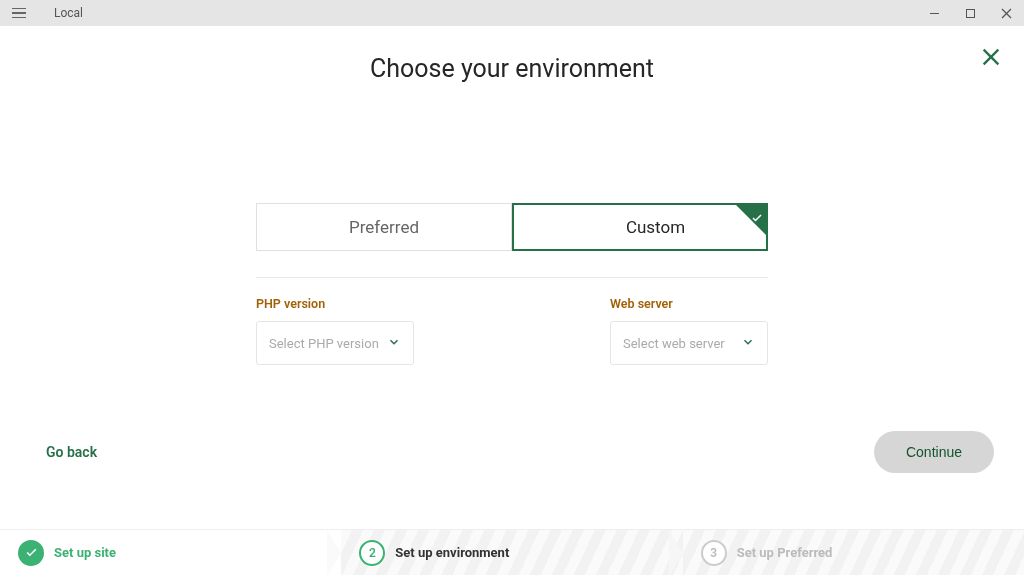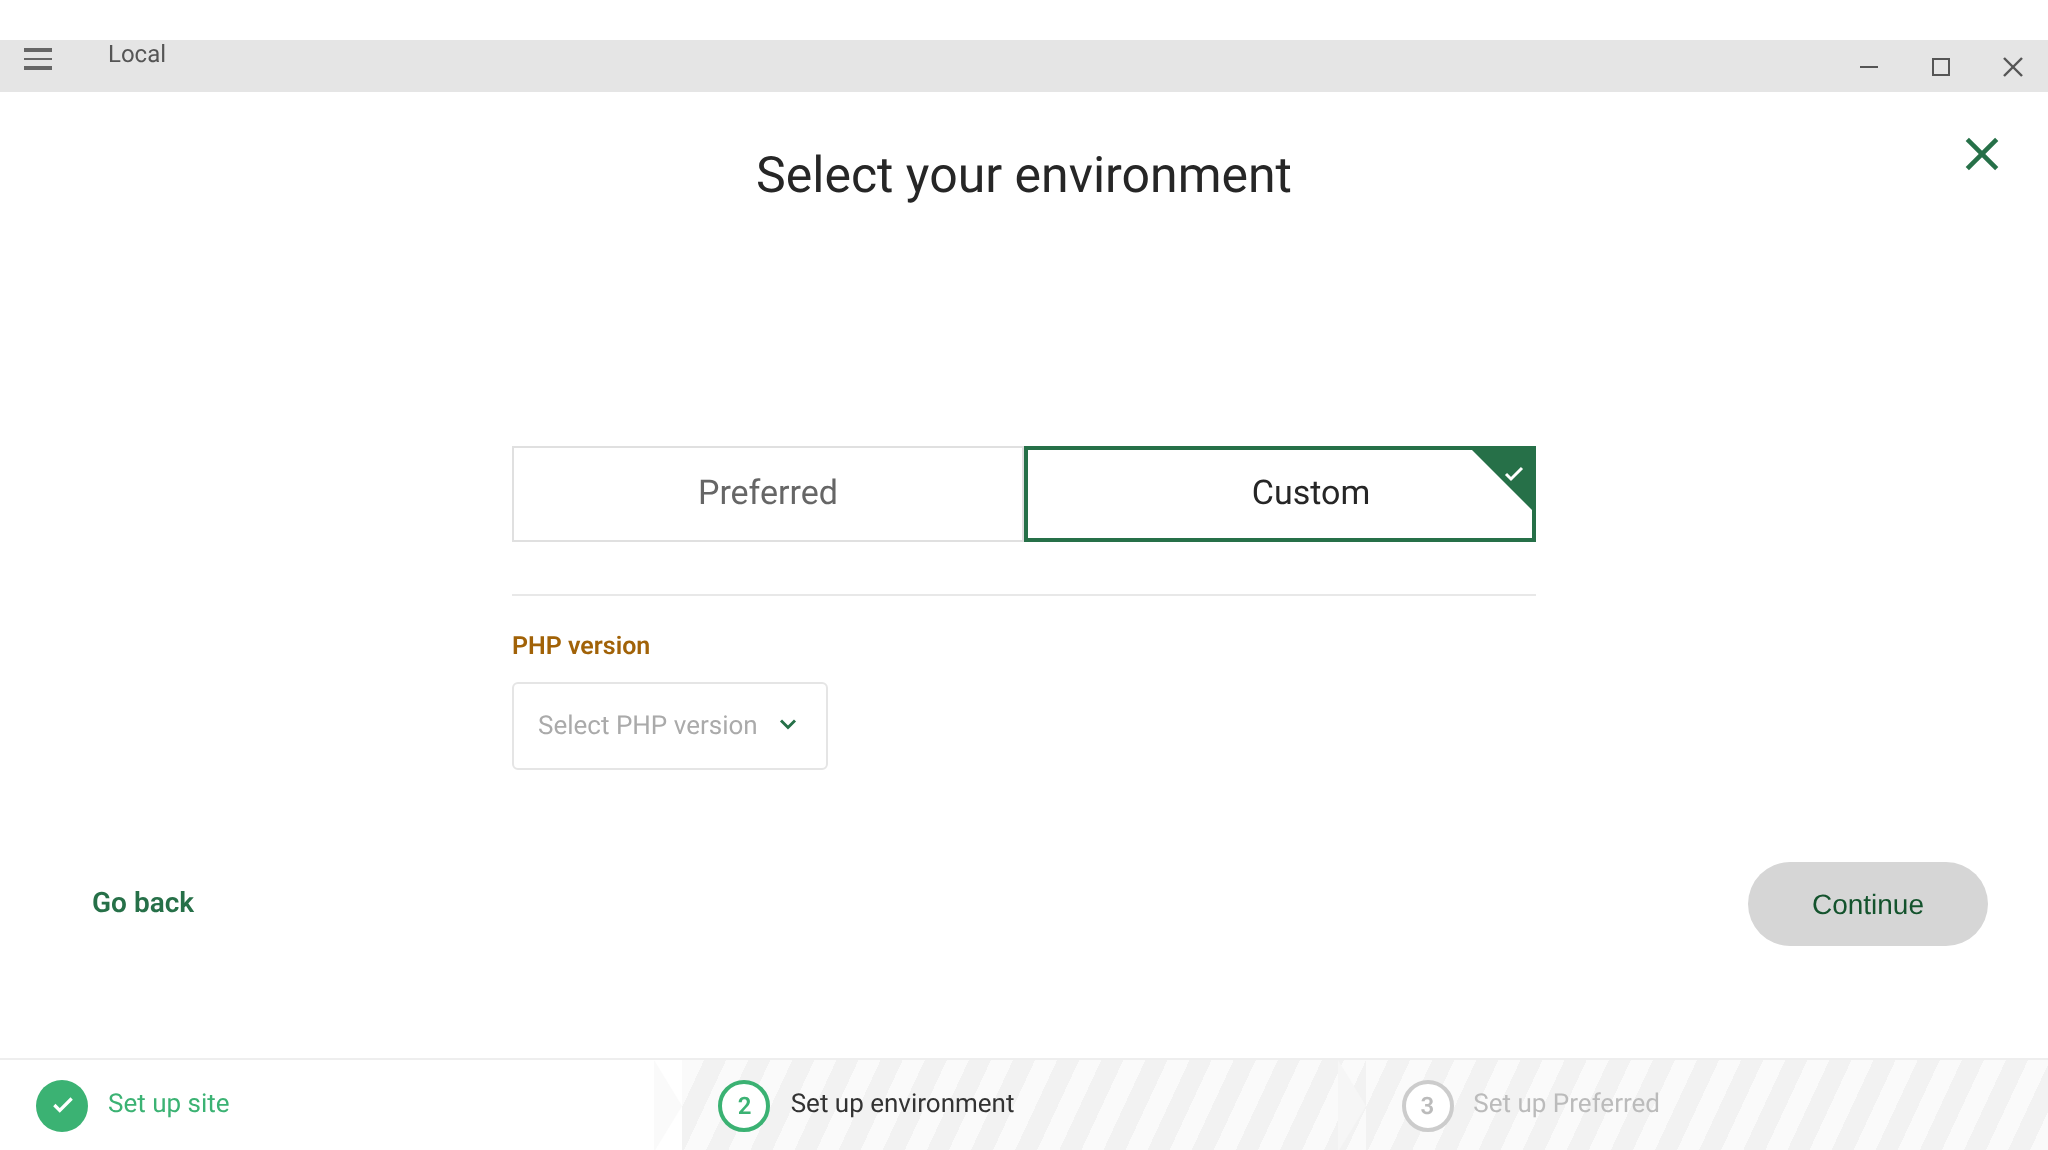--- a/index.html
+++ b/index.html
@@ -9,24 +9,23 @@
       height: 575px;
       overflow: hidden;
       display: flex;
       flex-direction: column;
       background: #fff;
     }
     .titlebar {
       height: 26px;
       background: #e5e5e5;
       display: flex;
-      align-items: flex-start;
+      align-items: center;
       padding: 0 8px;
       position: relative;
-      margin-top: 20px;
     }
     .hamburger-icon {
       display: inline-flex;
       flex-direction: column;
       gap: 3px;
       cursor: pointer;
       padding: 4px;
     }
     .hamburger-icon span {
       width: 14px;
@@ -219,21 +218,21 @@
       color: #3bb273;
       background: #fff;
     }
     .step.pending .step-circle {
       border: 2px solid #ccc;
       color: #bbb;
       background: #fff;
     }
     .step-label {
       font-size: 13px;
-      font-weight: 400;
+      font-weight: 700;
     }
     .step.done .step-label { color: #3bb273; }
     .step.active .step-label { color: #333; }
     .step.pending .step-label { color: #bbb; }
     .step.active, .step.pending {
       background: repeating-linear-gradient(
         115deg,
         #fafafa,
         #fafafa 10px,
         #f2f2f2 10px,
@@ -279,21 +278,21 @@
     <div class="win-btn">
       <svg viewBox="0 0 11 11">
           <line x1="1" y1="1" x2="10" y2="10" stroke="currentColor" stroke-width="1.2"></line>
           <line x1="10" y1="1" x2="1" y2="10" stroke="currentColor" stroke-width="1.2"></line>
         </svg>
     </div>
   </div>
 </div>
 
 <div class="main">
-  <h1 class="page-title">Select your environment</h1>
+  <h1 class="page-title">Choose your environment</h1>
 
   <div class="close-x">
     <svg viewBox="0 0 24 24" fill="none" stroke="currentColor">
         <line x1="4" y1="4" x2="20" y2="20"></line>
         <line x1="20" y1="4" x2="4" y2="20"></line>
       </svg>
   </div>
 
   <div class="options">
     <div class="option-card">
@@ -317,20 +316,31 @@
       <span class="dd-label">PHP version</span>
       <div class="dd-select">
         <span class="dd-placeholder">Select PHP version</span>
         <span class="dd-chevron">
           <svg viewBox="0 0 24 24" fill="none" stroke="currentColor" stroke-width="2.5">
               <polyline points="6,9 12,15 18,9"></polyline>
             </svg>
         </span>
       </div>
     </div>
+    <div class="dd-group">
+      <span class="dd-label">Web server</span>
+      <div class="dd-select">
+        <span class="dd-placeholder">Select web server</span>
+        <span class="dd-chevron">
+          <svg viewBox="0 0 24 24" fill="none" stroke="currentColor" stroke-width="2.5">
+              <polyline points="6,9 12,15 18,9"></polyline>
+            </svg>
+        </span>
+      </div>
+    </div>
   </div>
 
   <div class="footer-actions">
     <span class="go-back">Go back</span>
     <button class="continue-btn">Continue</button>
   </div>
 </div>
 
 <div class="stepper">
   <div class="step done">

